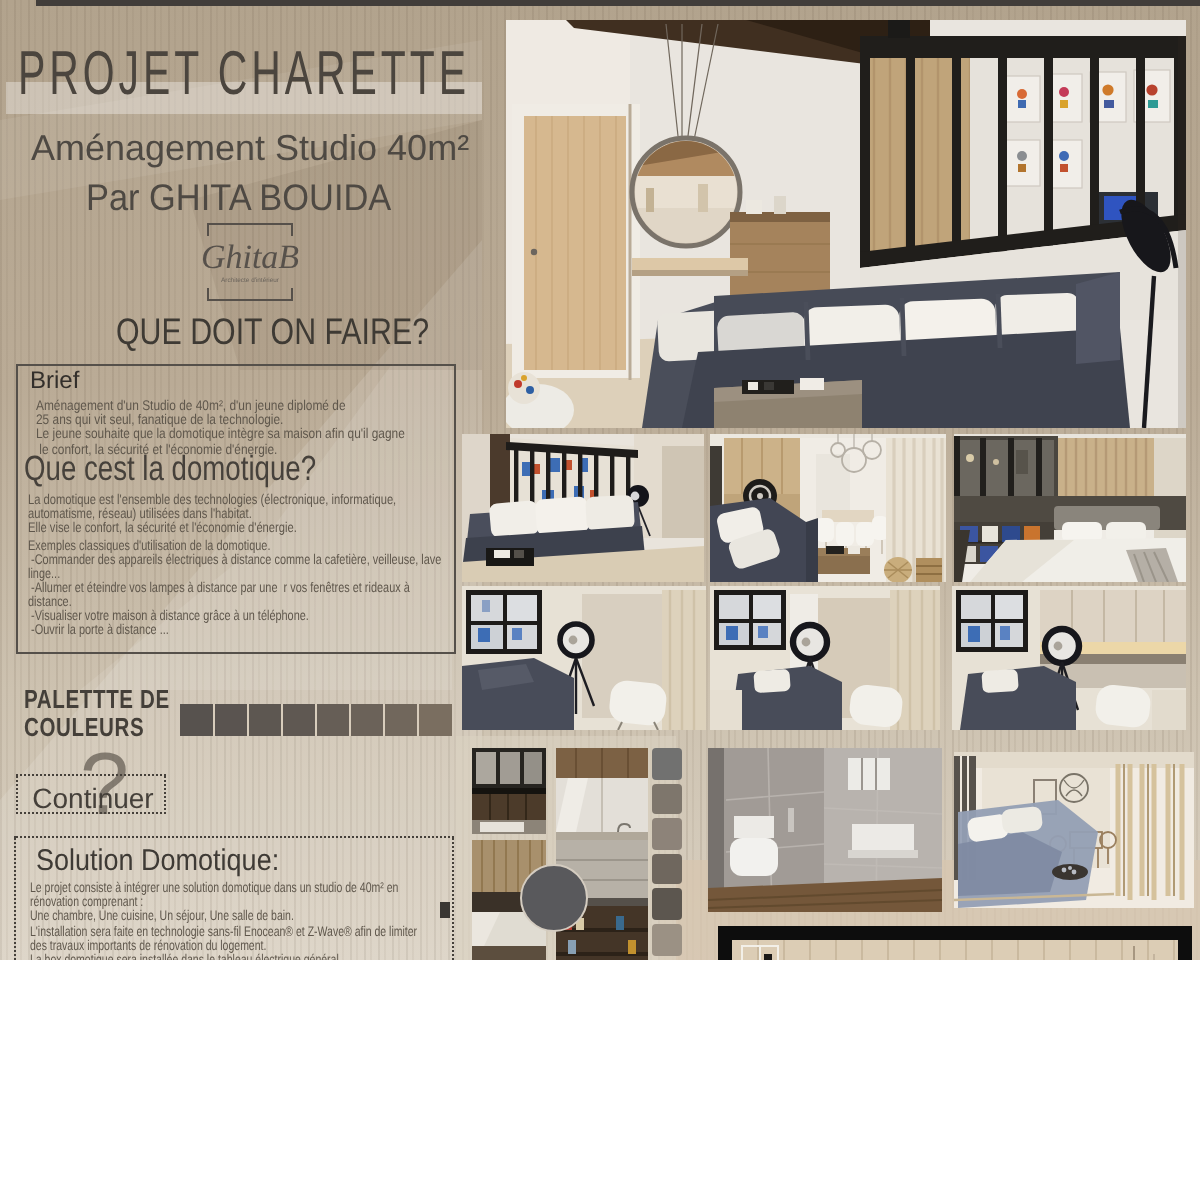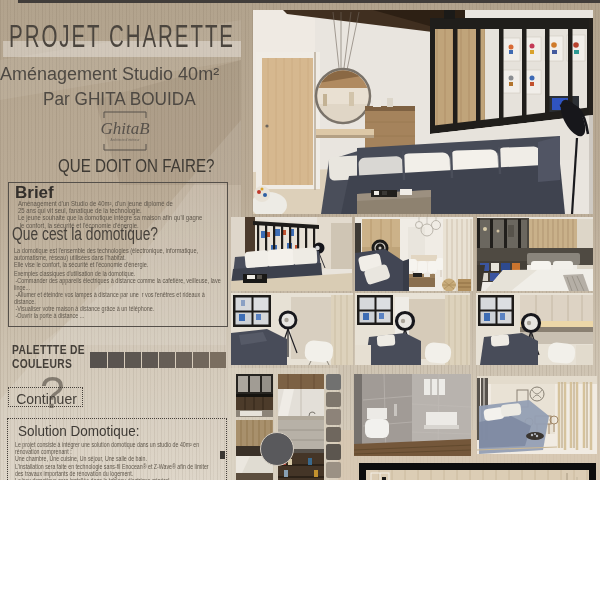--- a/index.html
+++ b/index.html
@@ -25,34 +25,34 @@
       <polygon points="95,100 241,60 241,185 120,185" fill="rgba(95,80,62,0.10)"></polygon>
       <rect x="330" y="430" width="270" height="170" fill="#d7c5af" opacity="0.75"></rect>
       <rect x="228" y="368" width="110" height="232" fill="#dbd2c2" opacity="0.6"></rect>
     </svg>
   </div>
 
   <div class="abs" style="left:18px;top:0;width:582px;height:2.5px;background:#413d3a;"></div>
 
   <div class="band" style="left:3px;top:41px;width:238px;height:16px;"></div>
   <div class="txt" id="title" style="left:9px;top:18.5px;font-size:31px;letter-spacing:3px;color:#4b453e;white-space:nowrap;transform:scaleX(0.66);transform-origin:left top;">PROJET CHARETTE</div>
-  <div class="txt" id="sub1" style="left:0;top:64px;width:250px;text-align:left;font-size:18px;color:#4e4943;">Aménagement Studio 40m²</div>
+  <div class="txt" id="sub1" style="left:0;top:64px;width:250px;text-align:center;font-size:18px;color:#4e4943;">Aménagement Studio 40m²</div>
   <div class="txt" id="sub2" style="left:43px;top:88px;font-size:18.5px;color:#4e4943;white-space:nowrap;transform:scaleX(0.93);transform-origin:left top;">Par GHITA BOUIDA</div>
 
   <svg class="abs" style="left:100px;top:108px;" width="50" height="46" viewBox="0 0 50 46">
     <path d="M4 10 L4 4 L46 4 L46 10" fill="none" stroke="#56504a" stroke-width="1"></path>
     <path d="M4 36 L4 42 L46 42 L46 36" fill="none" stroke="#56504a" stroke-width="1"></path>
     <text x="25" y="26" text-anchor="middle" font-family="Liberation Serif" font-style="italic" font-size="17" fill="#57514b">GhitaB</text>
     <text x="25" y="33" text-anchor="middle" font-size="3.2" fill="#6b645c">Architecte d'intérieur</text>
   </svg>
 
   <div class="txt" id="h-que" style="left:58px;top:155px;font-size:18.5px;color:#3e3a34;white-space:nowrap;transform:scaleX(0.82);transform-origin:left top;">QUE DOIT ON FAIRE?</div>
 
   <div class="abs" id="briefbox" style="left:8px;top:182px;width:218px;height:143px;border:1px solid #55504a;"></div>
-  <div class="txt" style="left:15px;top:183px;font-size:17px;font-weight:bold;color:#332f2b;">Brief</div>
+  <div class="txt" style="left:15px;top:183px;font-size:12px;font-weight:normal;color:#332f2b;">Brief</div>
   <div class="txt" id="brieftxt" style="left:18px;top:200px;font-size:7px;line-height:7.2px;white-space:nowrap;transform:scaleX(0.85);transform-origin:left top;">
     Aménagement d'un Studio de 40m², d'un jeune diplomé de<br>
     25 ans qui vit seul, fanatique de la technologie.<br>
     Le jeune souhaite que la domotique intègre sa maison afin qu'il gagne<br>
     &nbsp;le confort, la sécurité et l'économie d'énergie.
   </div>
   <div class="txt" id="h-dom" style="left:12px;top:224px;font-size:17.5px;color:#46413b;white-space:nowrap;transform:scaleX(0.79);transform-origin:left top;">Que cest la domotique?</div>
   <div class="txt" style="left:14px;top:247px;font-size:7px;line-height:7.2px;white-space:nowrap;transform:scaleX(0.8);transform-origin:left top;">
     La domotique est l'ensemble des technologies (électronique, informatique,<br>
     automatisme, réseau) utilisées dans l'habitat.<br>

